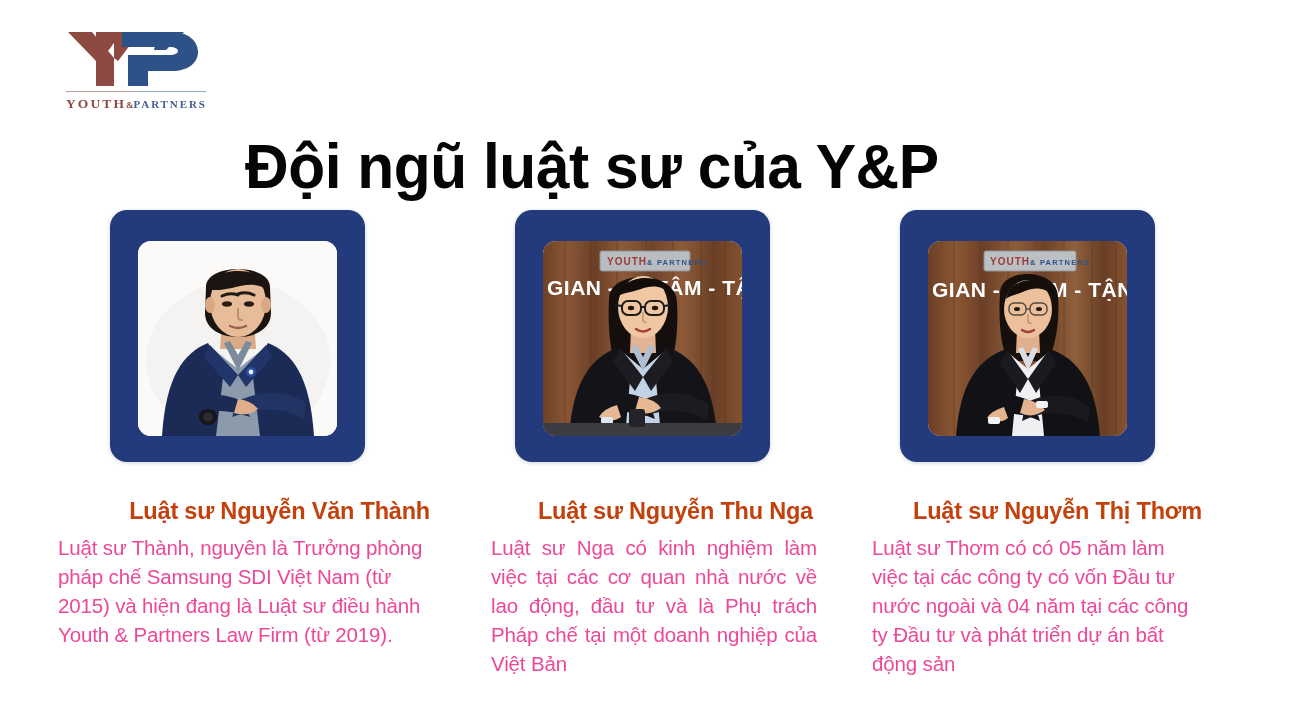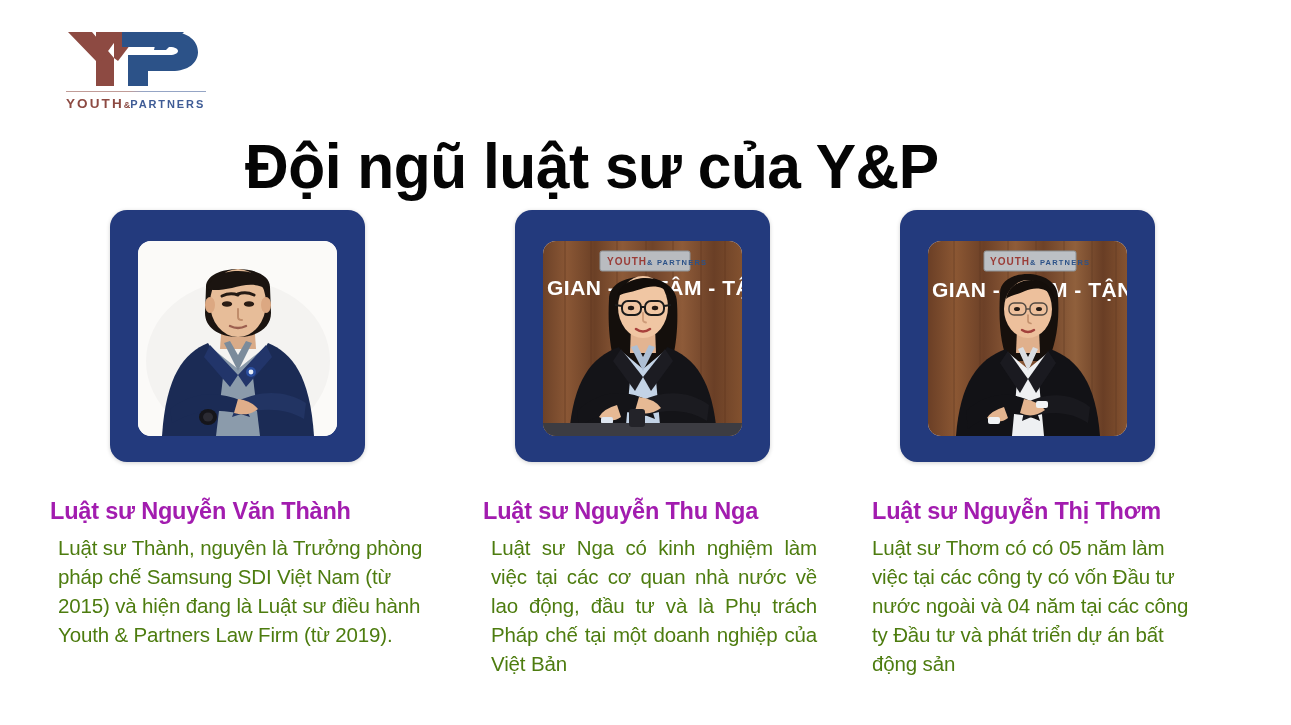--- a/index.html
+++ b/index.html
@@ -40,21 +40,21 @@
     height: 1px;
     background: linear-gradient(to right, #8d4a42 0%, #8d4a42 45%, #3f5c96 55%, #3f5c96 100%);
     opacity: .55;
   }
   #logo-wordmark {
     position: absolute;
     left: 4px;
     top: 68px;
     width: 146px;
     white-space: nowrap;
-    font-family: Liberation Sans, sans-serif;
+    font-family: Liberation Serif, serif;
     font-size: 13.5px;
     font-weight: 700;
     letter-spacing: 2.1px;
   }
   .wm-youth { color: #8d4a42; }
   .wm-amp { color: #8d4a42; font-size: 9px; letter-spacing: 0; }
   .wm-partners { color: #3f5c96; font-size: 11px; letter-spacing: 1.9px; }
 
   
   #page-title {
@@ -99,33 +99,33 @@
     top: 31px;
     width: 199px;
     height: 195px;
     border-radius: 13px;
     overflow: hidden;
     background: #fdfcfa;
   }
 
   .person-name {
     margin-top: 36px;
-    text-align: left;
+    text-align: right;
     font-family: "Liberation Sans Narrow", "Liberation Sans", sans-serif;
     font-weight: 700;
     font-size: 23.5px;
     letter-spacing: -0.2px;
-    color: #a21caf;
+    color: #c2410c;
     white-space: nowrap;
   }
   .person-bio {
     margin-top: 8px;
     font-size: 20.5px;
     line-height: 29px;
-    color: #4d7c0f;
+    color: #ec4899;
     letter-spacing: -0.15px;
   }
   #card-0 .person-bio { text-align: left; width: 368px; margin-left: 8px; }
   #card-1 .person-bio { text-align: justify; text-align-last: left; width: 326px; margin-left: 8px; }
   #card-2 .person-bio { text-align: left; width: 326px; }
 
   
   .photo-svg { display: block; width: 100%; height: 100%; }
 </style>
 </head>

